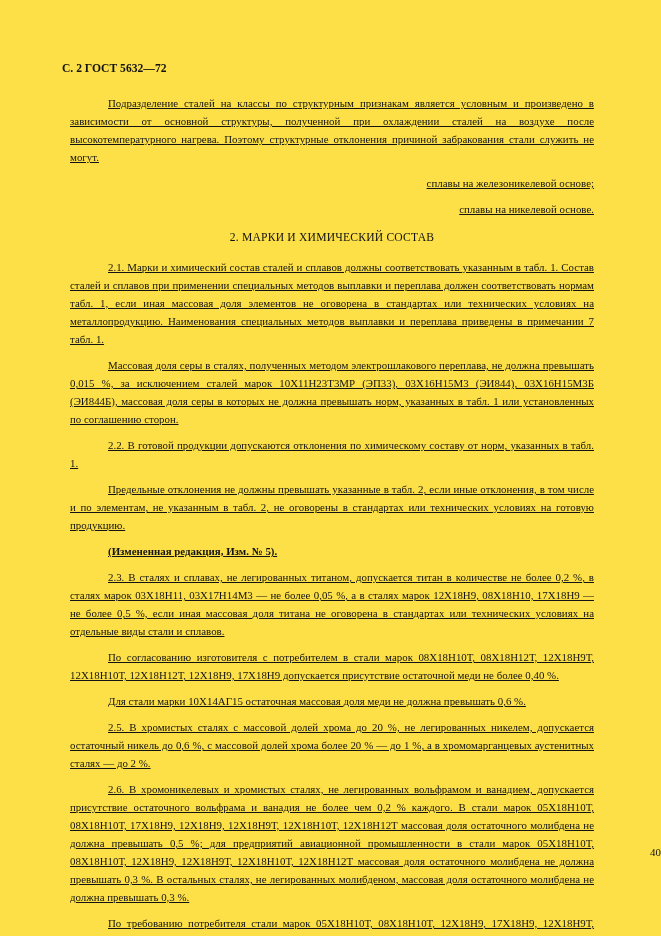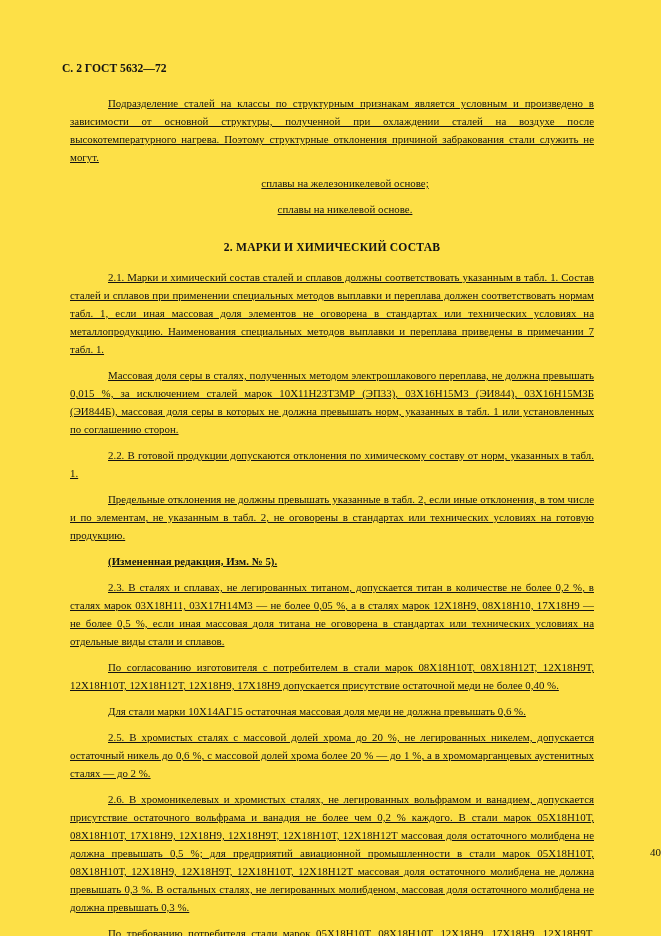--- a/index.html
+++ b/index.html
@@ -24,34 +24,34 @@
     margin: 8px;
     font-size: 10.9px;
     line-height: 18px;
     text-align: justify;
     hyphens: auto;
     text-decoration: underline;
     -webkit-hyphens: auto;
   }
   .body-text p.indent { text-indent: 38px; }
   .body-text p.list-line {
-    text-align: center;
+    text-align: right;
     padding-left: 26px;
     text-indent: 0;
   }
   .body-text p.amend {
     font-weight: bold;
     text-align: left;
     text-indent: 38px;
   }
   .section-heading {
     font-size: 11.6px;
-    font-weight: bold;
+    font-weight: normal;
     text-align: center;
-    margin: 23px 0 14px 0;
+    margin: 13px 0 14px 0;
     letter-spacing: 0.2px;
   }
   .page-number {
     position: absolute;
     top: 846px;
     left: 0;
     width: 661px;
     text-align: right;
     font-size: 10.9px;
     color: #131313;

